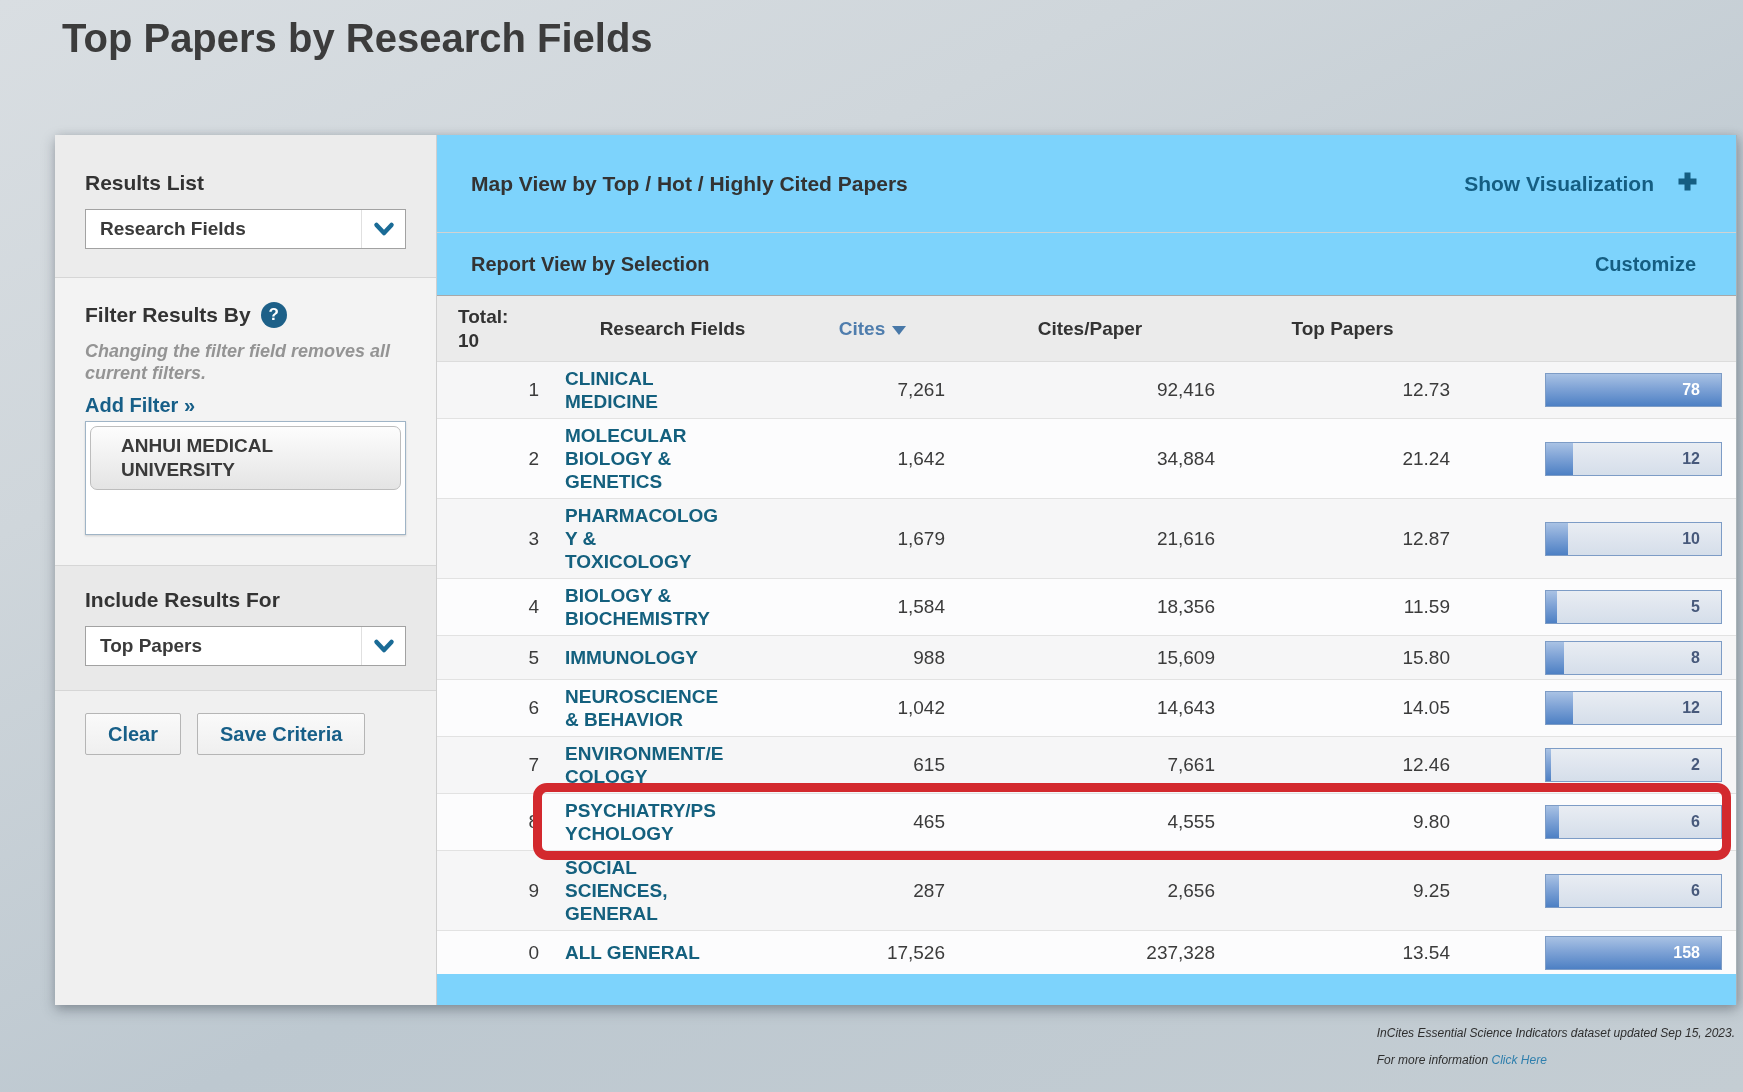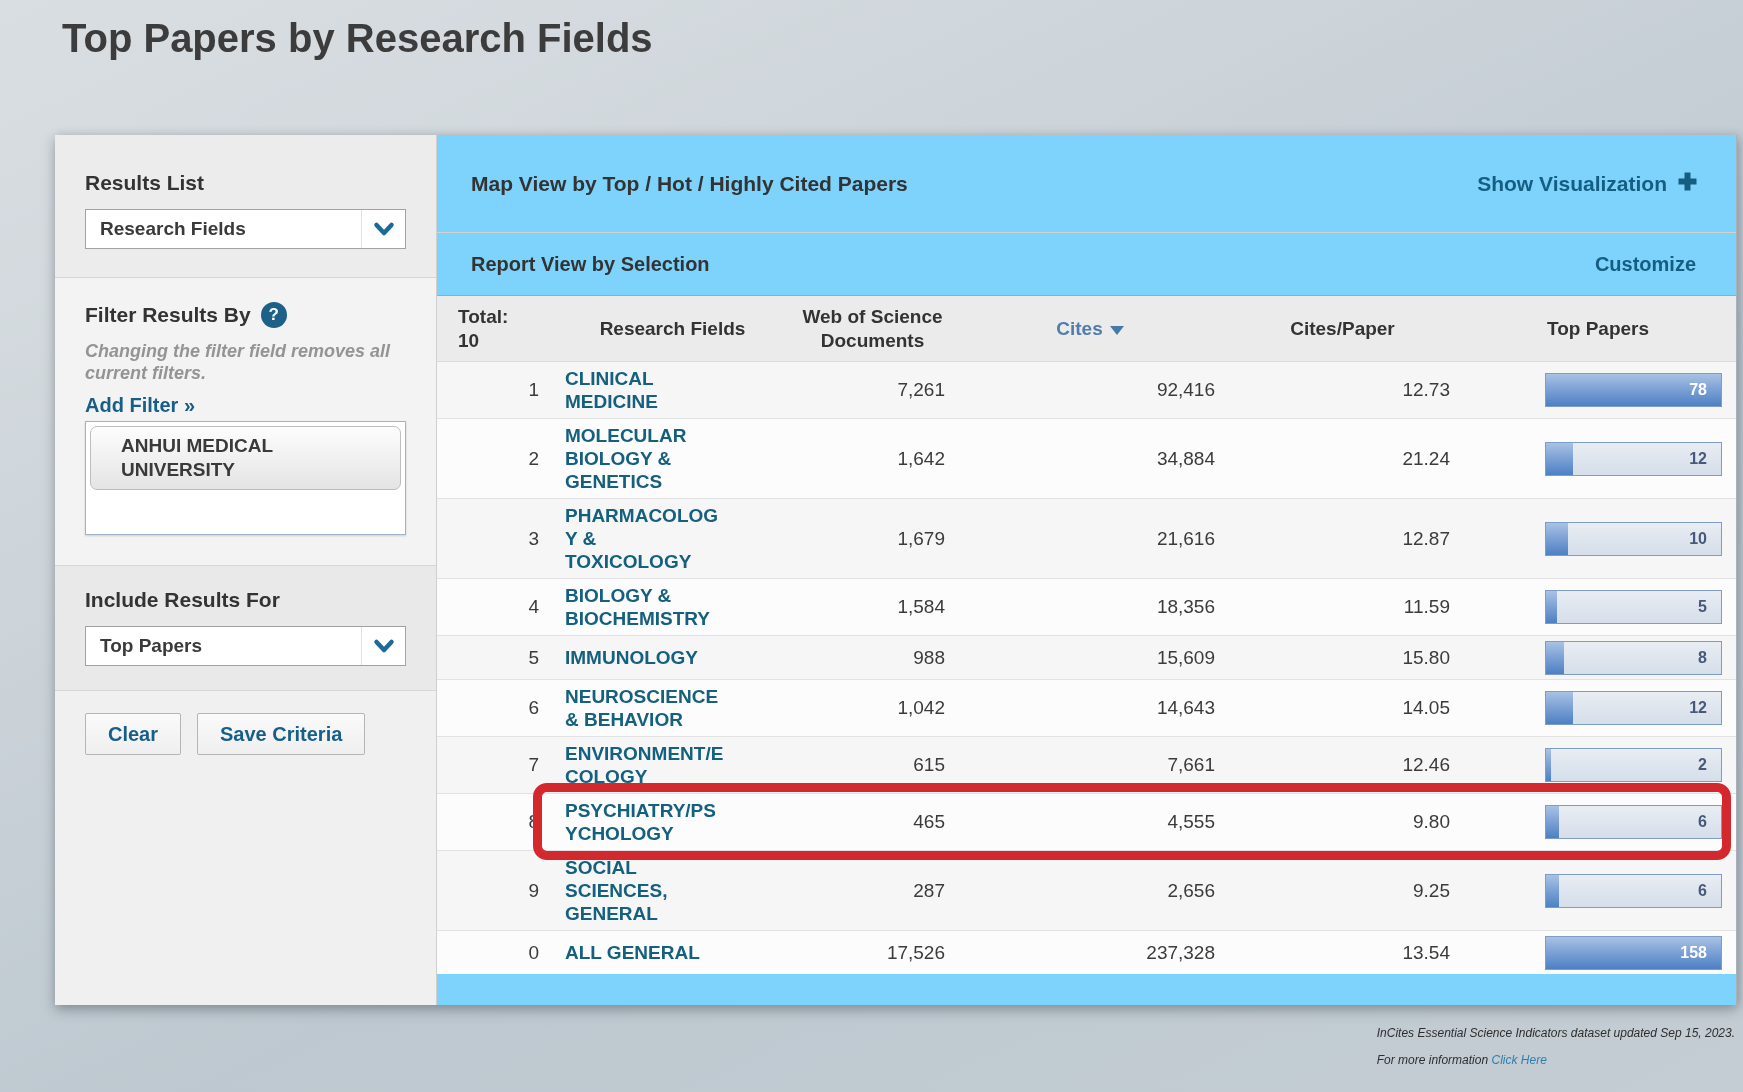--- a/index.html
+++ b/index.html
@@ -63,21 +63,21 @@
     font-size:20px; font-weight:bold; color:#175f88;
     padding:0 22px; cursor:pointer; font-family:inherit;
   }
   
   .main { flex:1; background:#7dd3fc; display:flex; flex-direction:column; position:relative; }
   .bar-head1 {
     height:98px; display:flex; align-items:center; justify-content:space-between;
     padding:0 38px 0 34px; border-bottom:1px solid #d2d2d2;
   }
   .map-title { font-size:21px; font-weight:bold; color:#333; }
-  .show-viz { display:flex; align-items:center; gap:10px; font-size:21px; font-weight:bold; color:#155e82; cursor:pointer; }
+  .show-viz { display:flex; align-items:center; gap:23px; font-size:21px; font-weight:bold; color:#155e82; cursor:pointer; }
   .bar-head2 {
     height:62px; display:flex; align-items:center; justify-content:space-between;
     padding:0 40px 0 34px;
   }
   .report-title { font-size:20px; font-weight:bold; color:#333; }
   .customize { font-size:20px; font-weight:bold; color:#155e82; cursor:pointer; }
   
   .tbl { border-top:1px solid #a8a8a8; }
   .t-grid { display:grid; grid-template-columns: 118px 235px 165px 270px 235px 1fr; align-items:center; }
   .t-header { background:#ebebeb; min-height:66px; border-bottom:1px solid #dcdcdc; }
@@ -97,21 +97,21 @@
   .bar-track {
     position:relative; width:177px; height:34px;
     background: linear-gradient(#e9edf3,#d5deea);
     border:1px solid #7d9cc6; overflow:hidden;
   }
   .bar-fill {
     position:absolute; left:0; top:0; bottom:0;
     background: linear-gradient(#a9c2e4 0%, #7fa3d6 45%, #4d80c4 100%);
   }
   .bar-label {
-    position:absolute; right:14px; top:0; bottom:0; display:flex; align-items:center;
+    position:absolute; right:21px; top:0; bottom:0; display:flex; align-items:center;
     font-size:16px; font-weight:bold; color:#47597b;
   }
   .bar-label.lite { color:#fff; }
   .hl-box {
     position:absolute; border:9px solid #d3292e; border-radius:14px;
     pointer-events:none; z-index:5;
   }
   
   .footer {
     position:absolute; right:8px; top:1020px; text-align:left;
@@ -190,22 +190,20 @@
     <div class="bar-head2">
       <span class="report-title">Report View by Selection</span>
       <span class="customize">Customize</span>
     </div>
 
     <div class="tbl">
       <div class="t-grid t-header">
         <div class="th th-total">Total:
 10</div>
         <div class="th">Research Fields</div>
-        <div class="th">Web of Science
-Documents</div>
         <div class="th th-cites">
           <span>Cites</span>
           <span class="sort-tri"></span>
         </div>
         <div class="th">Cites/Paper</div>
         <div class="th">Top Papers</div>
       </div>
       <div class="t-rows" id="t-rows">
           <div class="t-grid t-row row-even" style="min-height: 56px;">
             <div class="td-rank">1</div>

